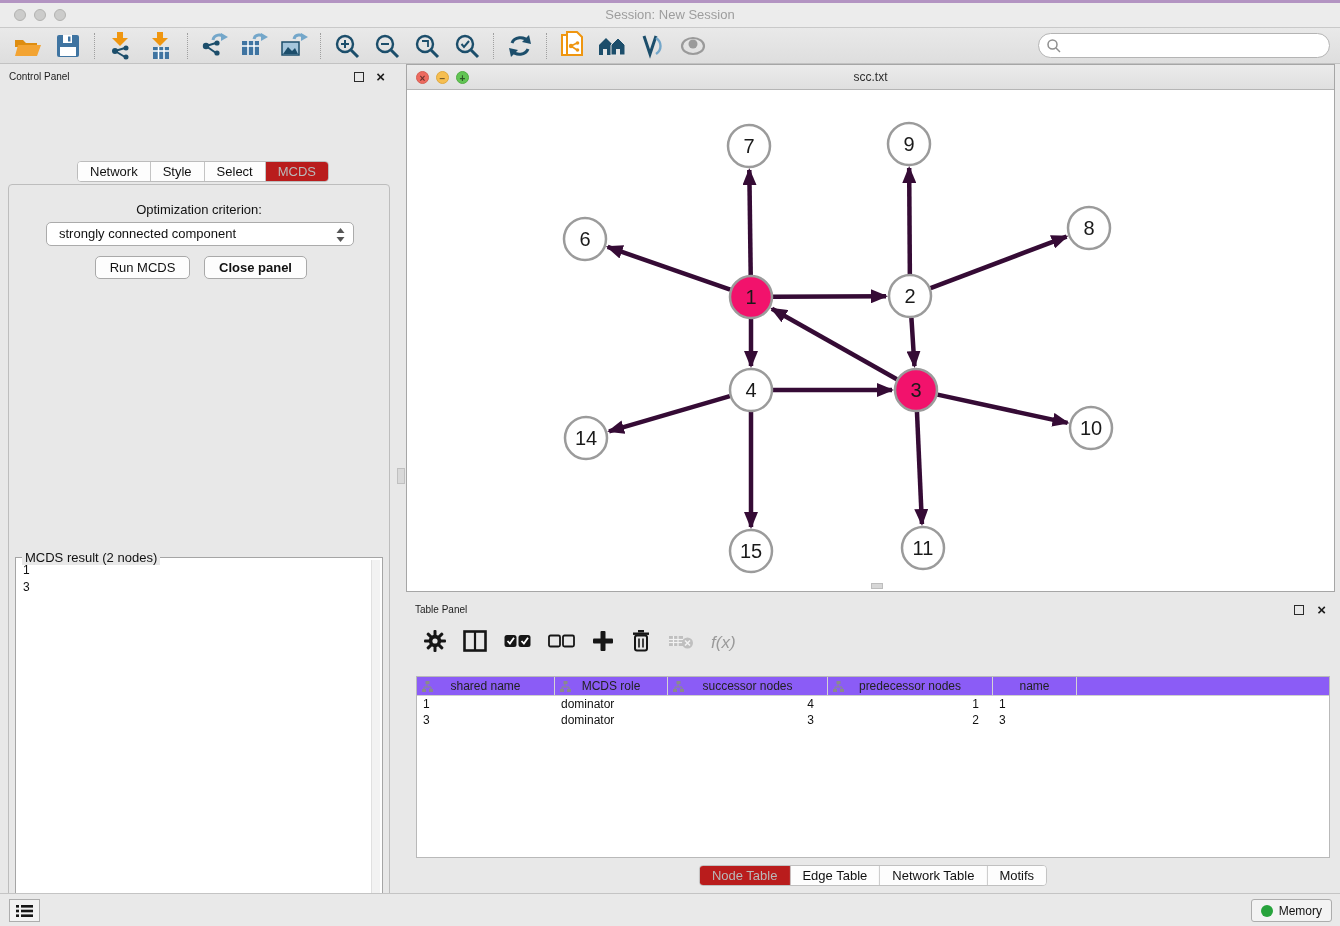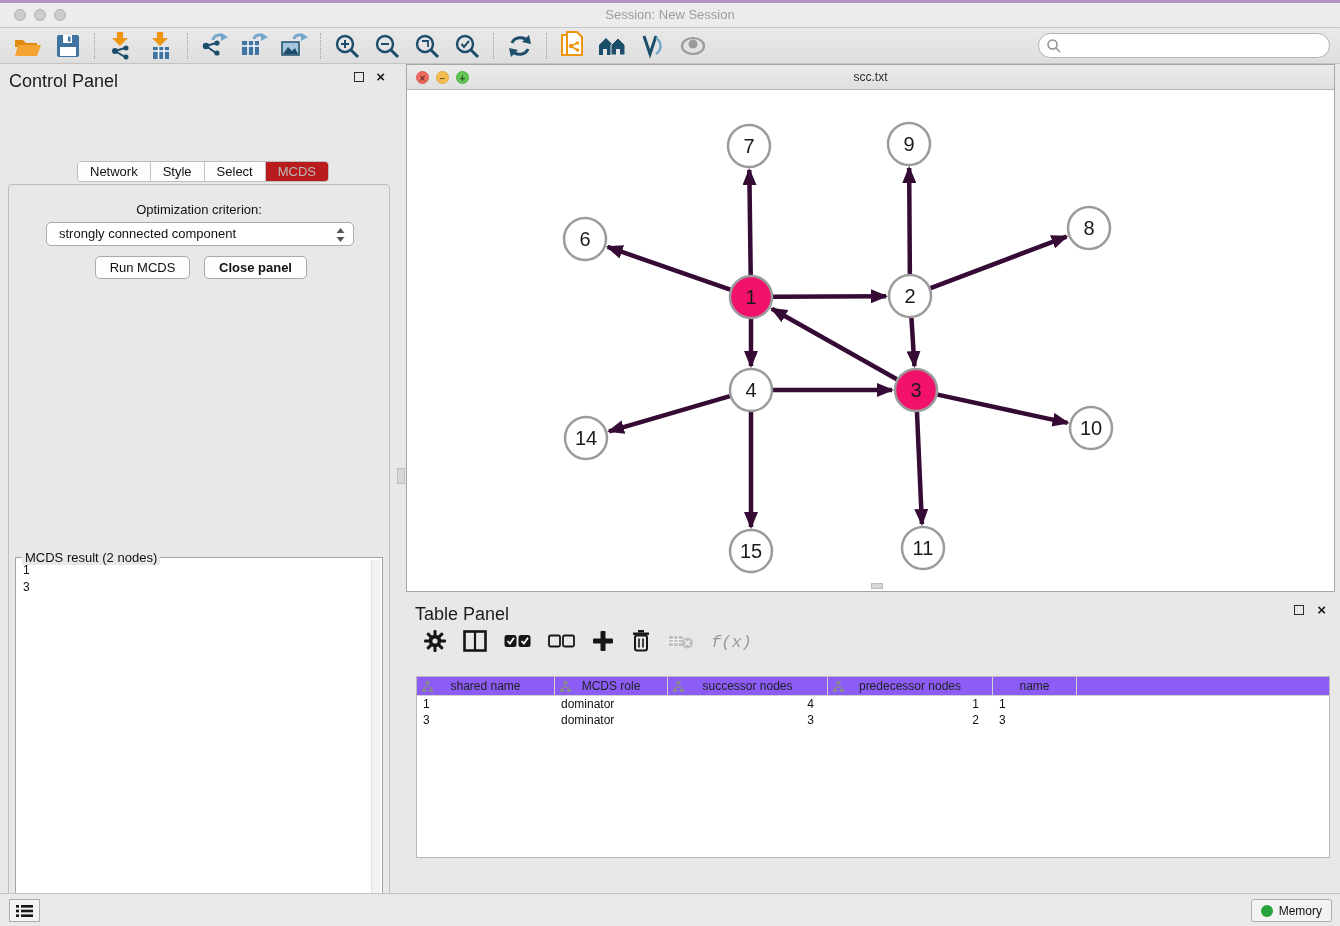--- a/index.html
+++ b/index.html
@@ -15,21 +15,21 @@
 
   #toolbar { left:0; top:28px; width:1340px; height:36px; background:linear-gradient(#e9e9e9,#dedede); border-bottom:1px solid #c2c2c2; display:flex; align-items:center; padding-left:8px; }
   .tbtn { width:40px; height:32px; display:flex; align-items:center; justify-content:center; }
   .sep { width:1px; height:26px; border-left:1px dotted #9f9f9f; margin:0 6px; }
   #search-box { position:absolute; right:10px; top:33px; width:292px; height:25px; background:#fff; border:1px solid #b4b4b4; border-radius:13px; display:flex; align-items:center; padding-left:7px; }
   #search-input { border:none; outline:none; flex:1; height:20px; font-size:13px; background:transparent; }
 
   
   #control-panel { left:0; top:64px; width:398px; height:829px; background:#e8e8e8; }
   .panel-head { height:28px; position:relative; }
-  .panel-title { position:absolute; left:9px; top:7px; font-size:18px; color:#1c1c1c; }
+  .panel-title { position:absolute; left:9px; top:7px; font-size:10px; color:#1c1c1c; }
   .float-ic { position:absolute; top:8px; width:10px; height:10px; border:1.5px solid #2b2b2b; }
   .close-ic { position:absolute; top:4px; font-size:15px; font-weight:bold; color:#1c1c1c; line-height:18px; }
   #cp-tabs { left:77px; top:97px; height:21px; display:flex; border:1px solid #bcbcbc; border-radius:4px; overflow:hidden; background:#fff; }
   .seg { font-size:13px; line-height:19px; padding:0 12px; color:#111; background:#fdfdfd; border-right:1px solid #c4c4c4; }
   .seg:last-child { border-right:none; }
   .seg.active { background:#b91c1c; color:#b9b9b9; }
   #cp-box { left:8px; top:120px; width:382px; height:760px; border:1px solid #bdbdbd; border-radius:4px; background:#e8e8e8; }
   #opt-label { left:0; top:17px; width:100%; text-align:center; font-size:13px; color:#111; }
   #criterion-select { left:37px; top:37px; width:308px; height:24px; background:#fff; border:1px solid #ababab; border-radius:5px; font-size:13px; color:#111; line-height:22px; padding-left:12px; }
   #criterion-stepper { position:absolute; right:8px; top:4px; }
@@ -62,21 +62,21 @@
   .tcell { padding:1px 6px; overflow:hidden; }
   .tcell.num { text-align:right; padding-right:14px; }
   #tp-tabs { left:50%; transform:translateX(-50%); top:268px; height:21px; display:flex; border:1px solid #c0c0c0; border-radius:4px; overflow:hidden; background:#fff; }
 
   
   #statusbar { left:0; top:893px; width:1340px; height:33px; background:#e9e9e9; border-top:1px solid #c4c4c4;text-align:center; }
   #list-btn { position:absolute; left:9px; top:5px; width:31px; height:23px; background:#f3f3f3; border:1px solid #adadad; display:flex; align-items:center; justify-content:center; }
   #memory-btn { position:absolute; right:8px; top:5px; height:23px; background:#f3f3f3; border:1px solid #adadad; border-radius:3px; display:flex; align-items:center; padding:0 9px; gap:6px; font-size:12px; color:#111; }
   #memory-dot { width:12px; height:12px; border-radius:50%; background:#27a33c; }
   .dis { opacity:.45; }
-  .fx { font-family:Liberation Mono, monospace; font-style:italic; font-size:17px; color:#9a9a9a; }
+  .fx { font-family:Liberation Sans, sans-serif; font-style:italic; font-size:17px; color:#9a9a9a; }
 </style>
 </head>
 <body>
 
 <div class="abs" id="desk-strip"></div>
 
 <div class="abs" id="titlebar">
   <span class="tl-dot" style="left:14px"></span>
   <span class="tl-dot" style="left:34px"></span>
   <span class="tl-dot" style="left:54px"></span>
@@ -458,20 +458,26 @@
         </div>
         <div class="trow">
           <div class="tcell c0">3</div>
           <div class="tcell c1">dominator</div>
           <div class="tcell c2 num">3</div>
           <div class="tcell c3 num">2</div>
           <div class="tcell c4">3</div>
         </div>
       </div>
   </div>
+  <div class="abs" id="tp-tabs">
+    <div class="seg active">Node Table</div>
+    <div class="seg">Edge Table</div>
+    <div class="seg">Network Table</div>
+    <div class="seg">Motifs</div>
+  </div>
 </div>
 
 <div class="abs" id="statusbar">
   <div id="list-btn">
     <svg width="17" height="14">
       <g fill="#161616">
           <rect x="0" y="1" width="3" height="2.6"></rect>
           <rect x="0" y="5.7" width="3" height="2.6"></rect>
           <rect x="0" y="10.4" width="3" height="2.6"></rect>
       <rect x="5" y="1" width="12" height="2.6"></rect>

